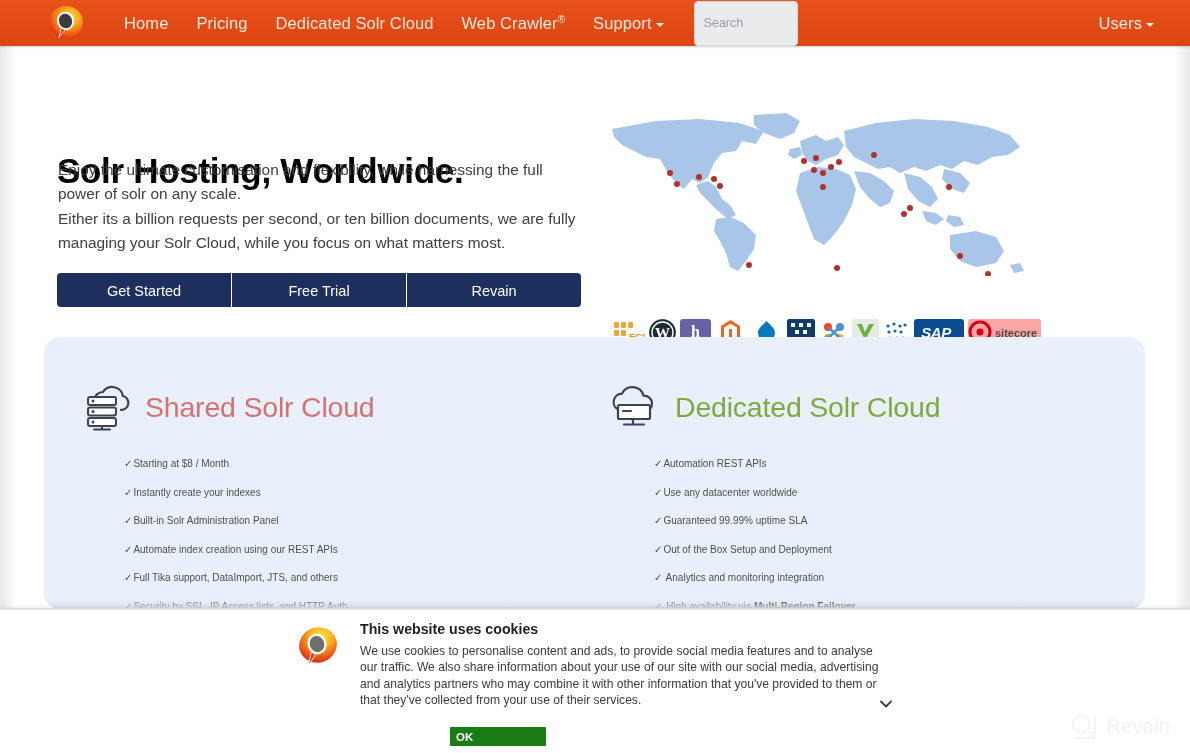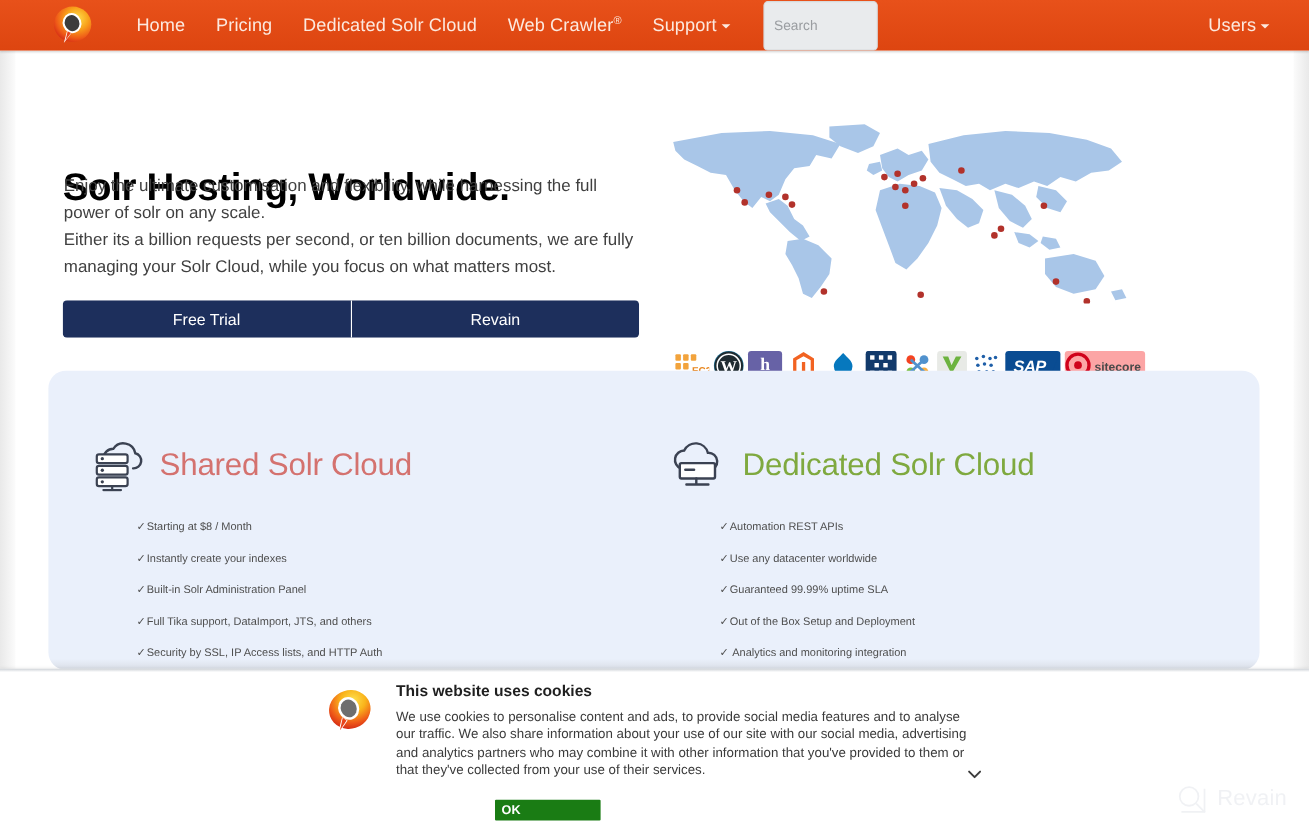--- a/index.html
+++ b/index.html
@@ -175,21 +175,21 @@
     position: absolute;
     left: 44px; top: 337px;
     width: 1101px; height: 272px;
     background: #eaf0fb;
     border-radius: 16px;
     overflow: hidden;
     z-index: 2;
   }
   .cols {
     display: flex;
-    padding: 60px 0 0 36px;
+    padding: 44px 0 0 36px;
   }
   .col { width: 530px; }
   .col-head {
     display: flex; align-items: center;
     gap: 13px;
     height: 52px;
     margin-bottom: 17px;
   }
   .col-icon { width: 52px; height: 48px; flex: 0 0 52px; }
   .col-icon svg { width: 100%; height: 100%; display: block; }
@@ -338,20 +338,21 @@
   <div class="hero">
 
     <h1 class="hero-title">Solr Hosting, Worldwide.</h1>
 
     <div class="hero-sub">
       <div>Enjoy the ultimate customisation and flexibility, while harnessing the full power of solr on any scale.</div>
       <div>Either its a billion requests per second, or ten billion documents, we are fully managing your Solr Cloud, while you focus on what matters most.</div>
     </div>
 
     <div class="hero-buttons">
+      <button class="hero-btn">Get Started</button>
       <button class="hero-btn">Free Trial</button>
       <button class="hero-btn">Revain</button>
     </div>
 
     <div class="map-wrap">
       <svg viewBox="0 0 440 165" xmlns="http://www.w3.org/2000/svg">
         <g fill="#a9c6e8">
 
           <path d="M8 18 L52 10 L96 8 L135 12 L160 20 L152 33 L138 30 L132 40 L118 42 L110 52 L104 66 L96 72 L88 68 L80 78 L72 72 L64 62 L56 48 L42 46 L30 40 L18 34 L10 26 Z"></path>
           <path d="M92 74 L104 70 L112 76 L118 88 L126 94 L132 104 L124 108 L114 100 L104 90 L96 82 Z"></path>
@@ -513,20 +514,21 @@
               <circle cx="13" cy="39" r="1.5" fill="#3b4252"></circle>
               <path d="M22 43 v3 M14 46.5 h16" stroke="#3b4252" stroke-width="2" stroke-linecap="round"></path>
             </svg>
           </span>
           <span class="col-title shared">Shared Solr Cloud</span>
         </div>
         <div class="feat-list">
           <div class="feat"><span class="chk">✓</span><span>Starting at $8 / Month</span></div>
           <div class="feat"><span class="chk">✓</span><span>Instantly create your indexes</span></div>
           <div class="feat"><span class="chk">✓</span><span>Built-in Solr Administration Panel</span></div>
+          <div class="feat"><span class="chk">✓</span><span>Automate index creation using our REST APIs</span></div>
           <div class="feat"><span class="chk">✓</span><span>Full Tika support, DataImport, JTS, and others</span></div>
           <div class="feat"><span class="chk">✓</span><span>Security by SSL, IP Access lists, and HTTP Auth</span></div>
         </div>
       </div>
 
       <div class="col">
         <div class="col-head">
           <span class="col-icon">
             <svg viewBox="0 0 52 48">
               <path d="M9 27 a8.5 8.5 0 0 1 3 -16.4 a11.5 11.5 0 0 1 21.5 2 a8 8 0 0 1 1 16" fill="none" stroke="#3b4252" stroke-width="2.2" stroke-linecap="round"></path>

